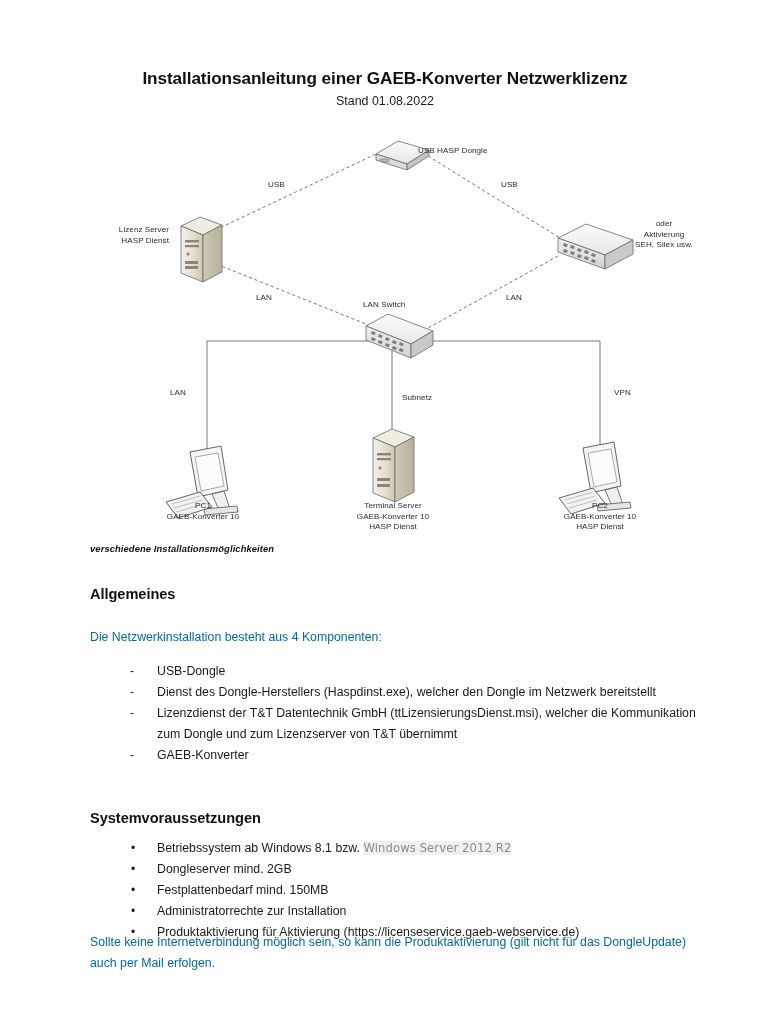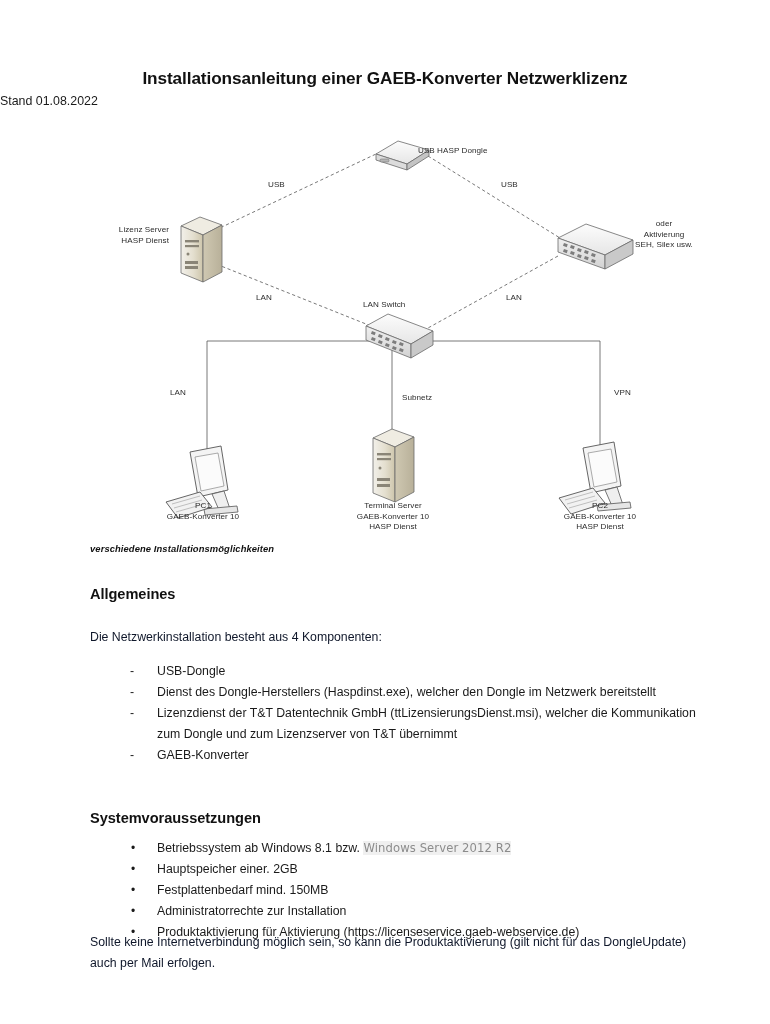--- a/index.html
+++ b/index.html
@@ -32,21 +32,21 @@
     text-align: center;
     font-size: 17.2px;
     font-weight: bold;
     letter-spacing: -0.1px;
     color: #111;
   }
   .doc-subtitle {
     position: absolute;
     left: 0; top: 94px;
     width: 770px;
-    text-align: left;
+    text-align: center;
     font-size: 12.4px;
     color: #1a1a1a;
   }
 
   
   .diagram {
     position: absolute;
     left: 88px; top: 130px;
     width: 625px;
     height: 415px;
@@ -84,21 +84,21 @@
     letter-spacing: -0.05px;
   }
   #h-allgemeines { top: 586px; }
   #h-system      { top: 810px; }
 
   .para {
     position: absolute;
     left: 90px;
     font-size: 12.3px;
     line-height: 21px;
-    color: #0f172a;
+    color: #0369a1;
   }
   #p-intro { top: 627px; }
   #p-outro { top: 932px; width: 620px; }
 
   .list {
     position: absolute;
     left: 113px;
     margin: 16px;
     padding: 0;
     list-style: none;
@@ -325,20 +325,20 @@
   <ul class="list dashes" id="list-komponenten">
       <li>USB-Dongle</li>
       <li>Dienst des Dongle-Herstellers (Haspdinst.exe), welcher den Dongle im Netzwerk bereitstellt</li>
       <li>Lizenzdienst der T&amp;T Datentechnik GmbH (ttLizensierungsDienst.msi), welcher die Kommunikation zum Dongle und zum Lizenzserver von T&amp;T übernimmt</li>
       <li>GAEB-Konverter</li>
     </ul>
 
   <div class="h2" id="h-system">Systemvoraussetzungen</div>
   <ul class="list bullets" id="list-sysreq">
       <li>Betriebssystem ab Windows 8.1 bzw. <span class="hl">Windows Server 2012 R2</span></li>
-      <li>Hauptspeicher einer. 2GB</li>
+      <li>Dongleserver mind. 2GB</li>
       <li>Festplattenbedarf mind. 150MB</li>
       <li>Administratorrechte zur Installation</li>
       <li>Produktaktivierung für Aktivierung (https://licenseservice.gaeb-webservice.de)</li>
     </ul>
   <div class="para" id="p-outro">Sollte keine Internetverbindung möglich sein, so kann die Produktaktivierung (gilt nicht für das DongleUpdate) auch per Mail erfolgen.</div>
 
 </div>
 
 </body></html>

